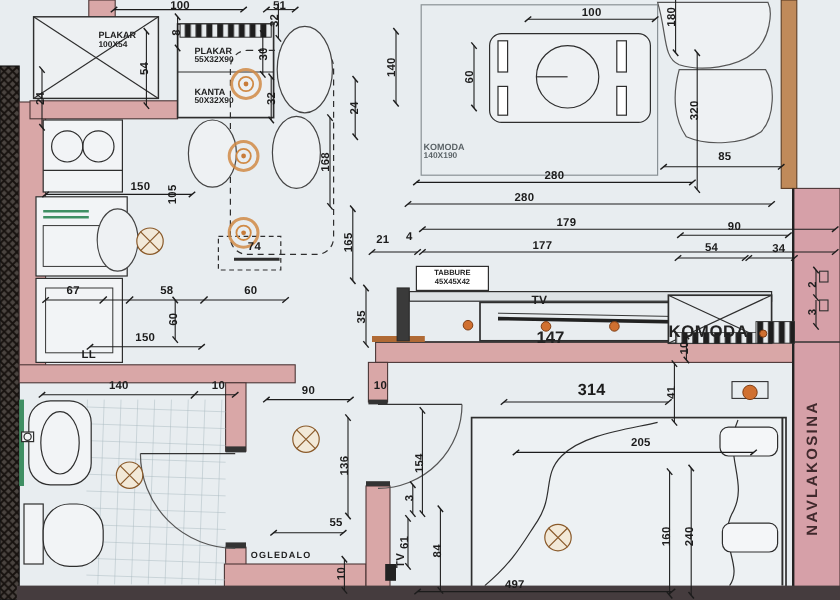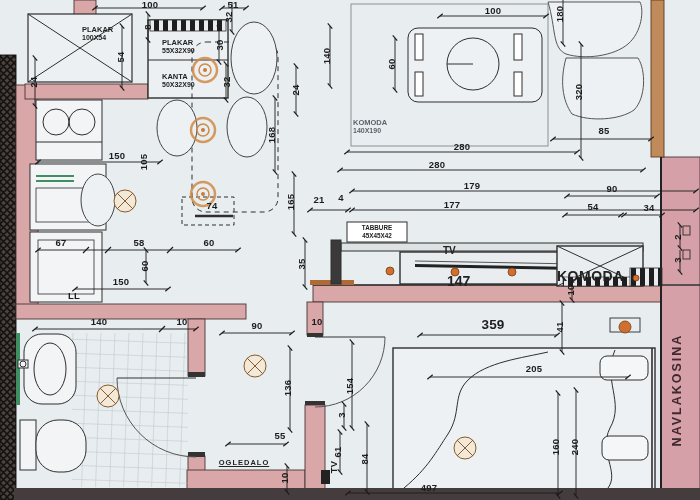--- a/index.html
+++ b/index.html
@@ -10,21 +10,21 @@
   .dim{position:absolute;font:600 9.5px/1 "Liberation Sans",sans-serif;color:#1c1c1c;
        transform:translate(-50%,-50%);white-space:nowrap;letter-spacing:.2px;}
   .dim.v{transform:translate(-50%,-50%) rotate(-90deg);}
   .dim.b{font-size:13.5px;font-weight:700;}
   .flabel{position:absolute;font:700 7.5px/1.2 "Liberation Sans",sans-serif;color:#222;white-space:nowrap;}
   .flabel .s{font-weight:600;font-size:7px;}
   .tep{color:#5c6468;}
   .tab{font-size:6.3px;text-align:center;width:58px;line-height:1.25;}
   .tvl{font-size:10px;}
   .kom{width:86px;text-align:left;font-size:14px;letter-spacing:.5px;}
-  .ogl{width:70px;text-align:center;font-size:7.5px;letter-spacing:1px;text-decoration:underline;}
+  .ogl{width:70px;text-align:left;font-size:7.5px;letter-spacing:1px;}
   .walltxt{position:absolute;font:700 12.5px/1 "Liberation Sans",sans-serif;color:#40292c;
            letter-spacing:2px;transform:translate(-50%,-50%) rotate(-90deg);white-space:nowrap;}
 </style>
 </head>
 <body>
 
 <div class="plan">
 
 <svg width="700" height="500" viewBox="0 0 700 500">
   <defs>
@@ -295,21 +295,21 @@
         <div class="dim" style="left: 209px; top: 243px;">60</div>
         <div class="dim v" style="left: 145px; top: 266px;">60</div>
         <div class="dim v" style="left: 302px; top: 264px;">35</div>
         <div class="dim" style="left: 121px; top: 282px;">150</div>
         <div class="dim v" style="left: 678px; top: 237px;">2</div>
         <div class="dim v" style="left: 678px; top: 260px;">3</div>
         <div class="dim" style="left: 99px; top: 322px;">140</div>
         <div class="dim" style="left: 182px; top: 322px;">10</div>
         <div class="dim" style="left: 257px; top: 326px;">90</div>
         <div class="dim" style="left: 317px; top: 322px;">10</div>
-        <div class="dim b" style="left: 493px; top: 325px;">359</div>
+        <div class="dim b" style="left: 493px; top: 325px;">314</div>
         <div class="dim v" style="left: 560px; top: 327px;">41</div>
         <div class="dim v" style="left: 571px; top: 290px;">10</div>
         <div class="dim" style="left: 534px; top: 369px;">205</div>
         <div class="dim v" style="left: 288px; top: 388px;">136</div>
         <div class="dim v" style="left: 350px; top: 386px;">154</div>
         <div class="dim v" style="left: 342px; top: 415px;">3</div>
         <div class="dim v" style="left: 338px; top: 452px;">61</div>
         <div class="dim v" style="left: 334px; top: 467px;">TV</div>
         <div class="dim v" style="left: 365px; top: 459px;">84</div>
         <div class="dim" style="left: 256px; top: 436px; margin-left: 24px;">55</div>

